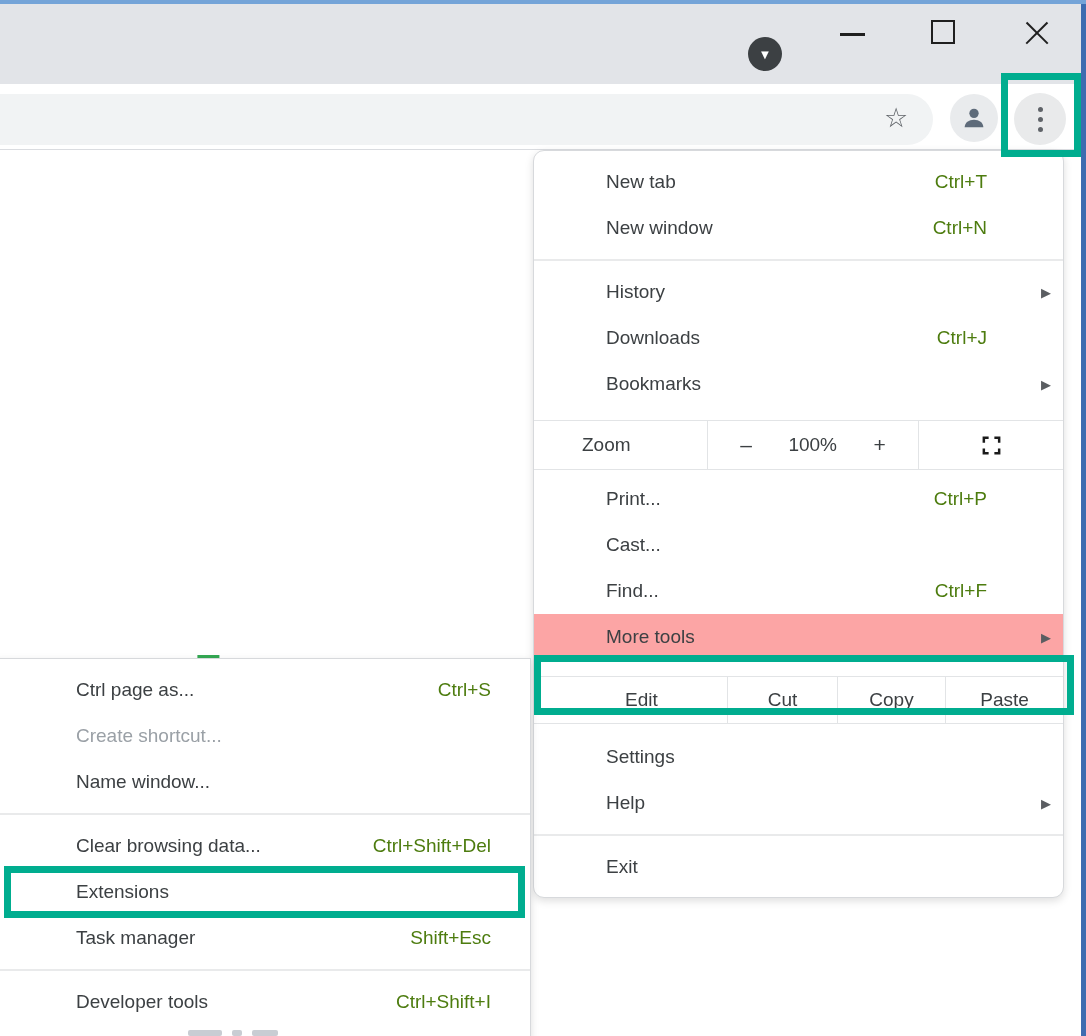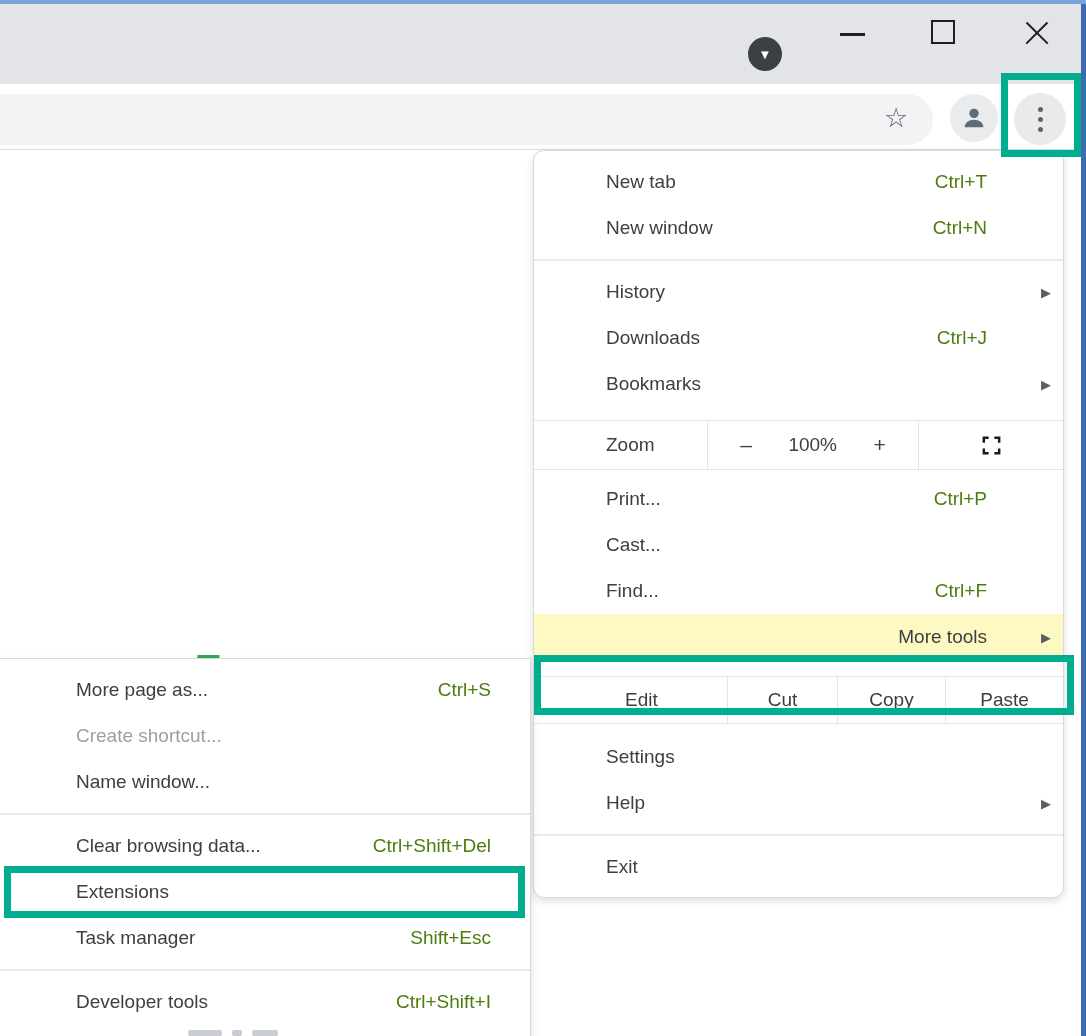--- a/index.html
+++ b/index.html
@@ -43,28 +43,28 @@
   .menu-panel { position:absolute; background:#fff; border:1px solid #D7D9DC;
                 box-shadow:0 3px 8px rgba(0,0,0,.13); z-index:40; font-size:19px; color:#3C4043;
                 padding-top:8px; padding-bottom:7px; }
   #main-menu { left:533px; top:150px; width:531px;border-radius:11px; }
   #sub-menu  { left:-6px;  top:658px; width:537px; height:420px; z-index:41; }
 
   .mrow { position:relative; height:46px; display:flex; align-items:center; padding:0 76px 0 72px; }
   #sub-menu .mrow { padding:0 39px 0 81px; }
   .mrow .shortcut { margin-left:auto; color:#4d7c0f; }
   .mrow.disabled { color:#9AA0A6; }
-  .mrow.hl { background:#fef9c3;justify-content:flex-end; }
+  .mrow.hl { background:#fca5a5; }
   .mrow .sub-arrow { position:absolute; right:12px; top:50%; transform:translateY(-50%);
                      font-size:13px; color:#5a5d61; }
   .mdivider { height:2px; background:#E9EAEB; margin:8px 0; }
 
   .zoom-row { display:flex; align-items:stretch; height:50px; margin-top:13px; margin-bottom:6px;
               border-top:1px solid #E2E4E6; border-bottom:1px solid #E2E4E6; }
-  .zoom-row .zcol1 { width:173px; display:flex; align-items:center; padding-left:72px; }
+  .zoom-row .zcol1 { width:173px; display:flex; align-items:center; padding-left:48px; }
   .zoom-row .zcol2 { width:212px; display:flex; align-items:center; justify-content:space-around;
                      border-left:1px solid #E2E4E6; border-right:1px solid #E2E4E6; padding:0 14px; }
   .zoom-row .zcol3 { flex:1; display:flex; align-items:center; justify-content:center; }
   .zbtn { font-size:21px; color:#3C4043; }
 
   .edit-row { display:flex; align-items:stretch; height:48px; margin-top:16px; margin-bottom:10px;
               border-top:1px solid #E2E4E6; border-bottom:1px solid #E2E4E6;padding-left:19px; }
   .edit-row .ecol { display:flex; align-items:center; justify-content:center; }
   .edit-row .elabel { width:174px; justify-content:flex-start; padding-left:72px; }
   .edit-row .ecol + .ecol { border-left:1px solid #E2E4E6; }
@@ -187,21 +187,21 @@
         <span>Help</span>
         <span class="sub-arrow">▶</span>
       </div>
       <div class="mdivider"></div>
       <div class="mrow">
         <span>Exit</span>
       </div>
     </div>
   <div class="menu-panel" id="sub-menu">
       <div class="mrow">
-        <span>More page as...</span>
+        <span>Ctrl page as...</span>
         <span class="shortcut">Ctrl+S</span>
       </div>
       <div class="mrow disabled">
         <span>Create shortcut...</span>
       </div>
       <div class="mrow">
         <span>Name window...</span>
       </div>
       <div class="mdivider"></div>
       <div class="mrow">

